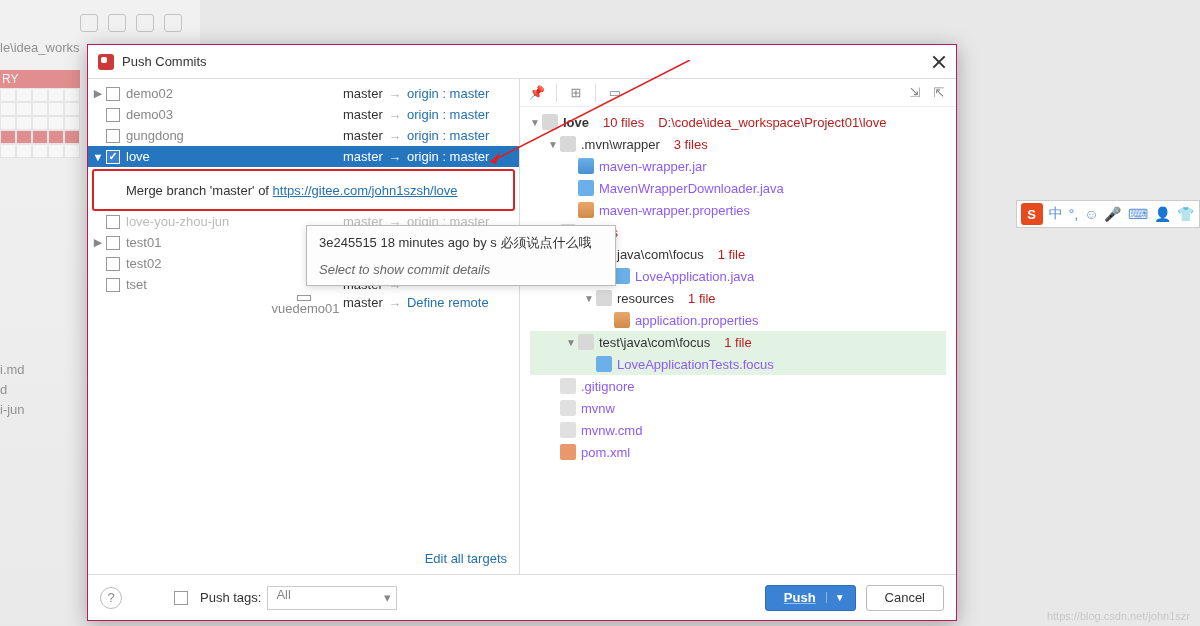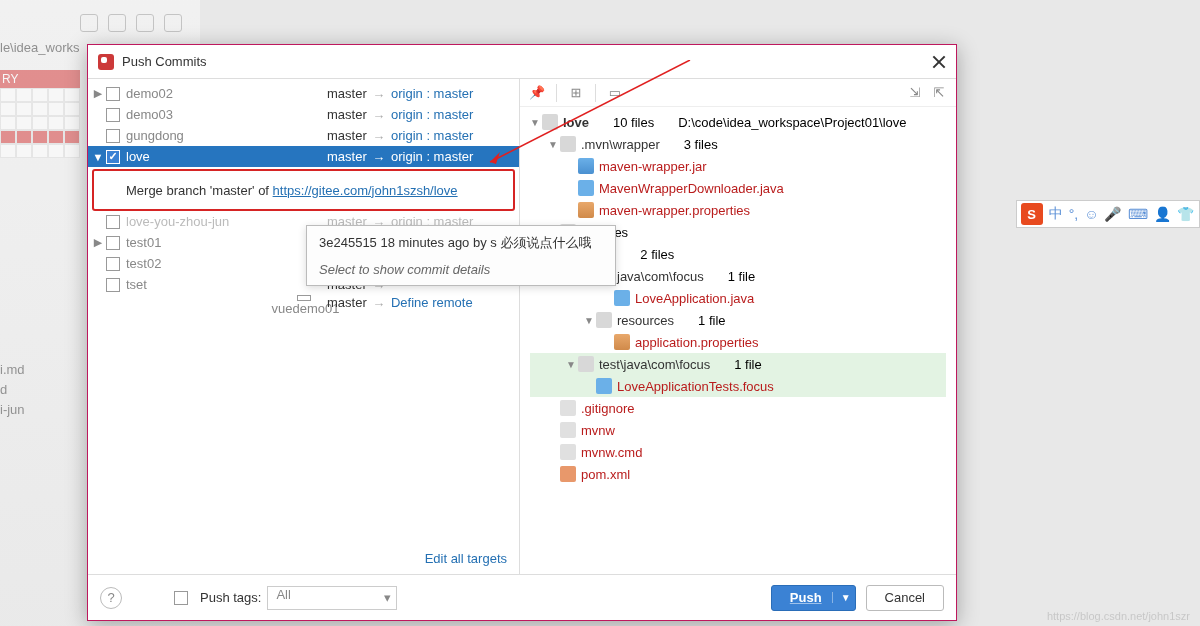--- a/index.html
+++ b/index.html
@@ -69,21 +69,21 @@
 .row { display: flex; align-items: center; height: 21px; padding-left: 4px; white-space: nowrap; }
 .row.sel { background: #2675bf; color: #fff; }
 .expander { width: 12px; font-size: 11px; color: #888; text-align: center; }
 .row.sel .expander { color: #fff; }
 .chk { width: 14px; height: 14px; border: 1px solid #999; margin: 0 6px 0 2px; background: #fff; display: inline-flex; align-items: center; justify-content: center; }
 .row.sel .chk { border-color: #fff; }
 .chk.checked::after { content: "✓"; font-size: 11px; color: #fff; font-weight: bold; }
 .chk.checked { background: #3b82d4; border-color: #3b82d4; }
 .repo-name { color: #888; }
 .row.sel .repo-name { color: #fff; }
-.branch-txt { position: absolute; left: 239px; }
+.branch-txt { position: absolute; left: 255px; }
 .origin-link { color: #2470b3; cursor: pointer; }
 .row.sel .origin-link { color: #fff; }
 .arrow { color: #aaa; margin: 0 2px; }
 .row.sel .arrow { color: #fff; }
 .row .txt { display: inline; }
 
 .commit-msg-box {
   margin: 2px 4px 0 4px;
   border: 2px solid #d62424;
   border-radius: 3px;
@@ -111,39 +111,39 @@
 .ft-ind { display: inline-block; }
 .ft-exp { width: 12px; font-size: 10px; color: #888; }
 .ft-ico { width: 16px; height: 16px; margin-right: 5px; display: inline-flex; align-items: center; justify-content: center; }
 .ico-folder { background: #d8d8d8; border-radius: 2px; }
 .ico-jar { background: linear-gradient(#6bb0e8,#4a90d0); border-radius: 2px; }
 .ico-prop { background: linear-gradient(#e8a86b,#d08a4a); border-radius: 2px; }
 .ico-java { background: #6bb0e8; border-radius: 2px; position: relative; }
 .ico-file { background: #e0e0e0; border-radius: 2px; }
 .ico-xml { background: #e8986b; border-radius: 2px; }
 .ft-name { }
-.ft-green { color: #b91c1c; }
-.ft-gray { color: #000000; margin-left: 24px; }
+.ft-green { color: #8b5cf6; }
+.ft-gray { color: #b91c1c; margin-left: 14px; }
 .ft-row.hl { background: #e3f3e3; }
 
 .dlg-footer {
   border-top: 1px solid #ddd;
   height: 46px;
   display: flex; align-items: center;
   padding: 0 12px;
   gap: 10px;
 }
 .help { width: 22px; height: 22px; border: 1px solid #bbb; border-radius: 11px; display: flex; align-items: center; justify-content: center; color: #888; font-size: 13px; }
 .ft-label { display: flex; align-items: center; gap: 6px; margin-left: 40px; }
 .select { border: 1px solid #ccc; height: 24px; padding: 0 20px 0 8px; color: #888; position: relative; min-width: 130px; }
 .select::after { content: "▾"; position: absolute; right: 6px; top: 3px; color: #888; }
 .ft-spacer { flex: 1; }
 .btn { height: 26px; padding: 0 18px; border: 1px solid #bbb; background: #fff; border-radius: 3px; cursor: pointer; display: inline-flex; align-items: center; font-size: 13px; }
 .btn.primary { background: #3b82d4; color: #fff; border-color: #2a6db8; font-weight: bold; }
-.btn.split { padding-right: 4px; margin-left: 8px; }
+.btn.split { padding-right: 10px; margin-left: 8px; }
 .btn.split .car { border-left: 1px solid rgba(255,255,255,0.4); margin-left: 10px; padding-left: 8px; font-size: 10px; }
 
 .tooltip-pop {
   position: absolute;
   left: 306px; top: 225px;
   width: 310px;
   background: #fdfdfd;
   border: 1px solid #bbb;
   box-shadow: 0 2px 8px rgba(0,0,0,0.15);
   padding: 8px 12px;
@@ -336,27 +336,20 @@
             <span class="ft-name ft-green">maven-wrapper.properties</span>
           </div>
           <div class="ft-row">
             <span class="ft-ind" style="width:18px"></span>
             <span class="ft-exp">▼</span>
             <span class="ft-ico ico-folder"></span>
             <span class="ft-name"></span>
             <span class="ft-gray">files</span>
           </div>
           <div class="ft-row">
-            <span class="ft-ind" style="width:36px"></span>
-            <span class="ft-exp">▼</span>
-            <span class="ft-ico ico-folder"></span>
-            <span class="ft-name">ain</span>
-            <span class="ft-gray">2 files</span>
-          </div>
-          <div class="ft-row">
             <span class="ft-ind" style="width:54px"></span>
             <span class="ft-exp">▼</span>
             <span class="ft-ico ico-folder"></span>
             <span class="ft-name">java\com\focus</span>
             <span class="ft-gray">1 file</span>
           </div>
           <div class="ft-row">
             <span class="ft-ind" style="width:72px"></span>
             <span class="ft-exp"></span>
             <span class="ft-ico ico-java"></span>

